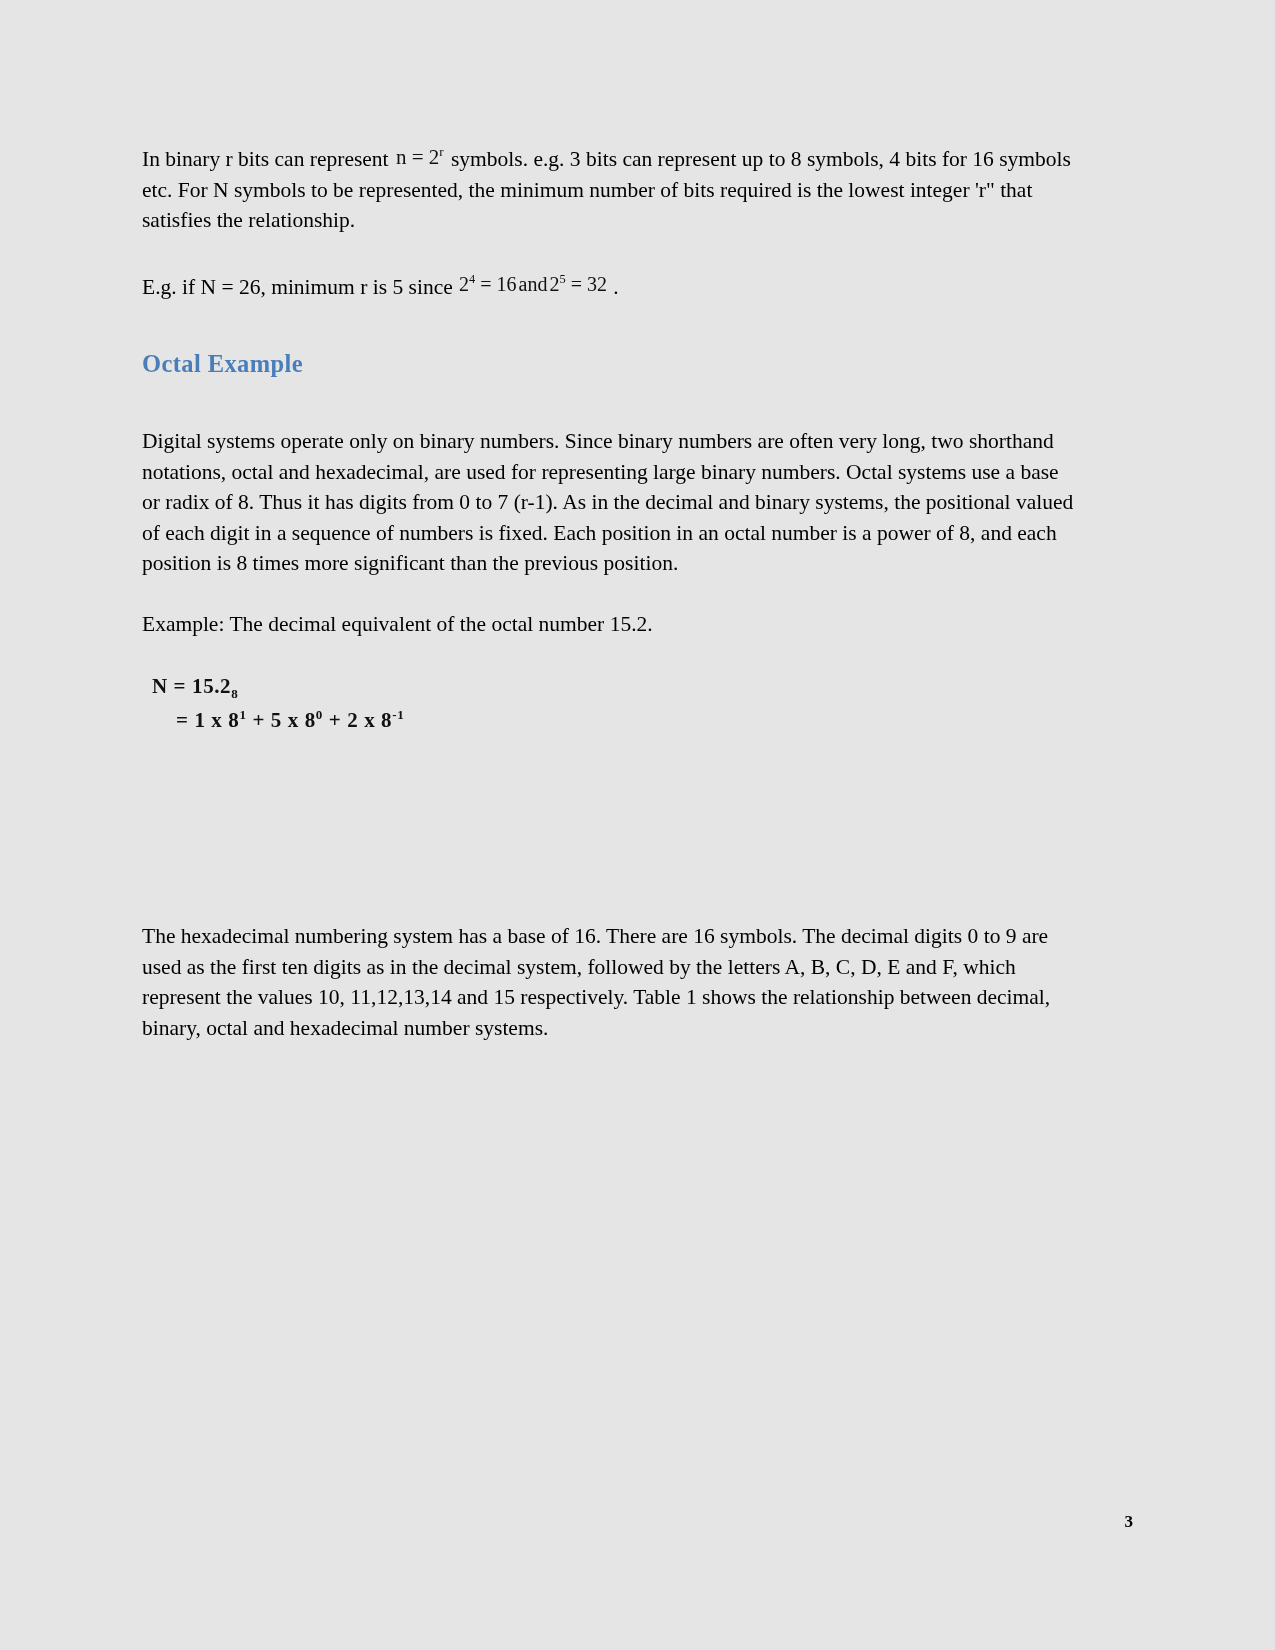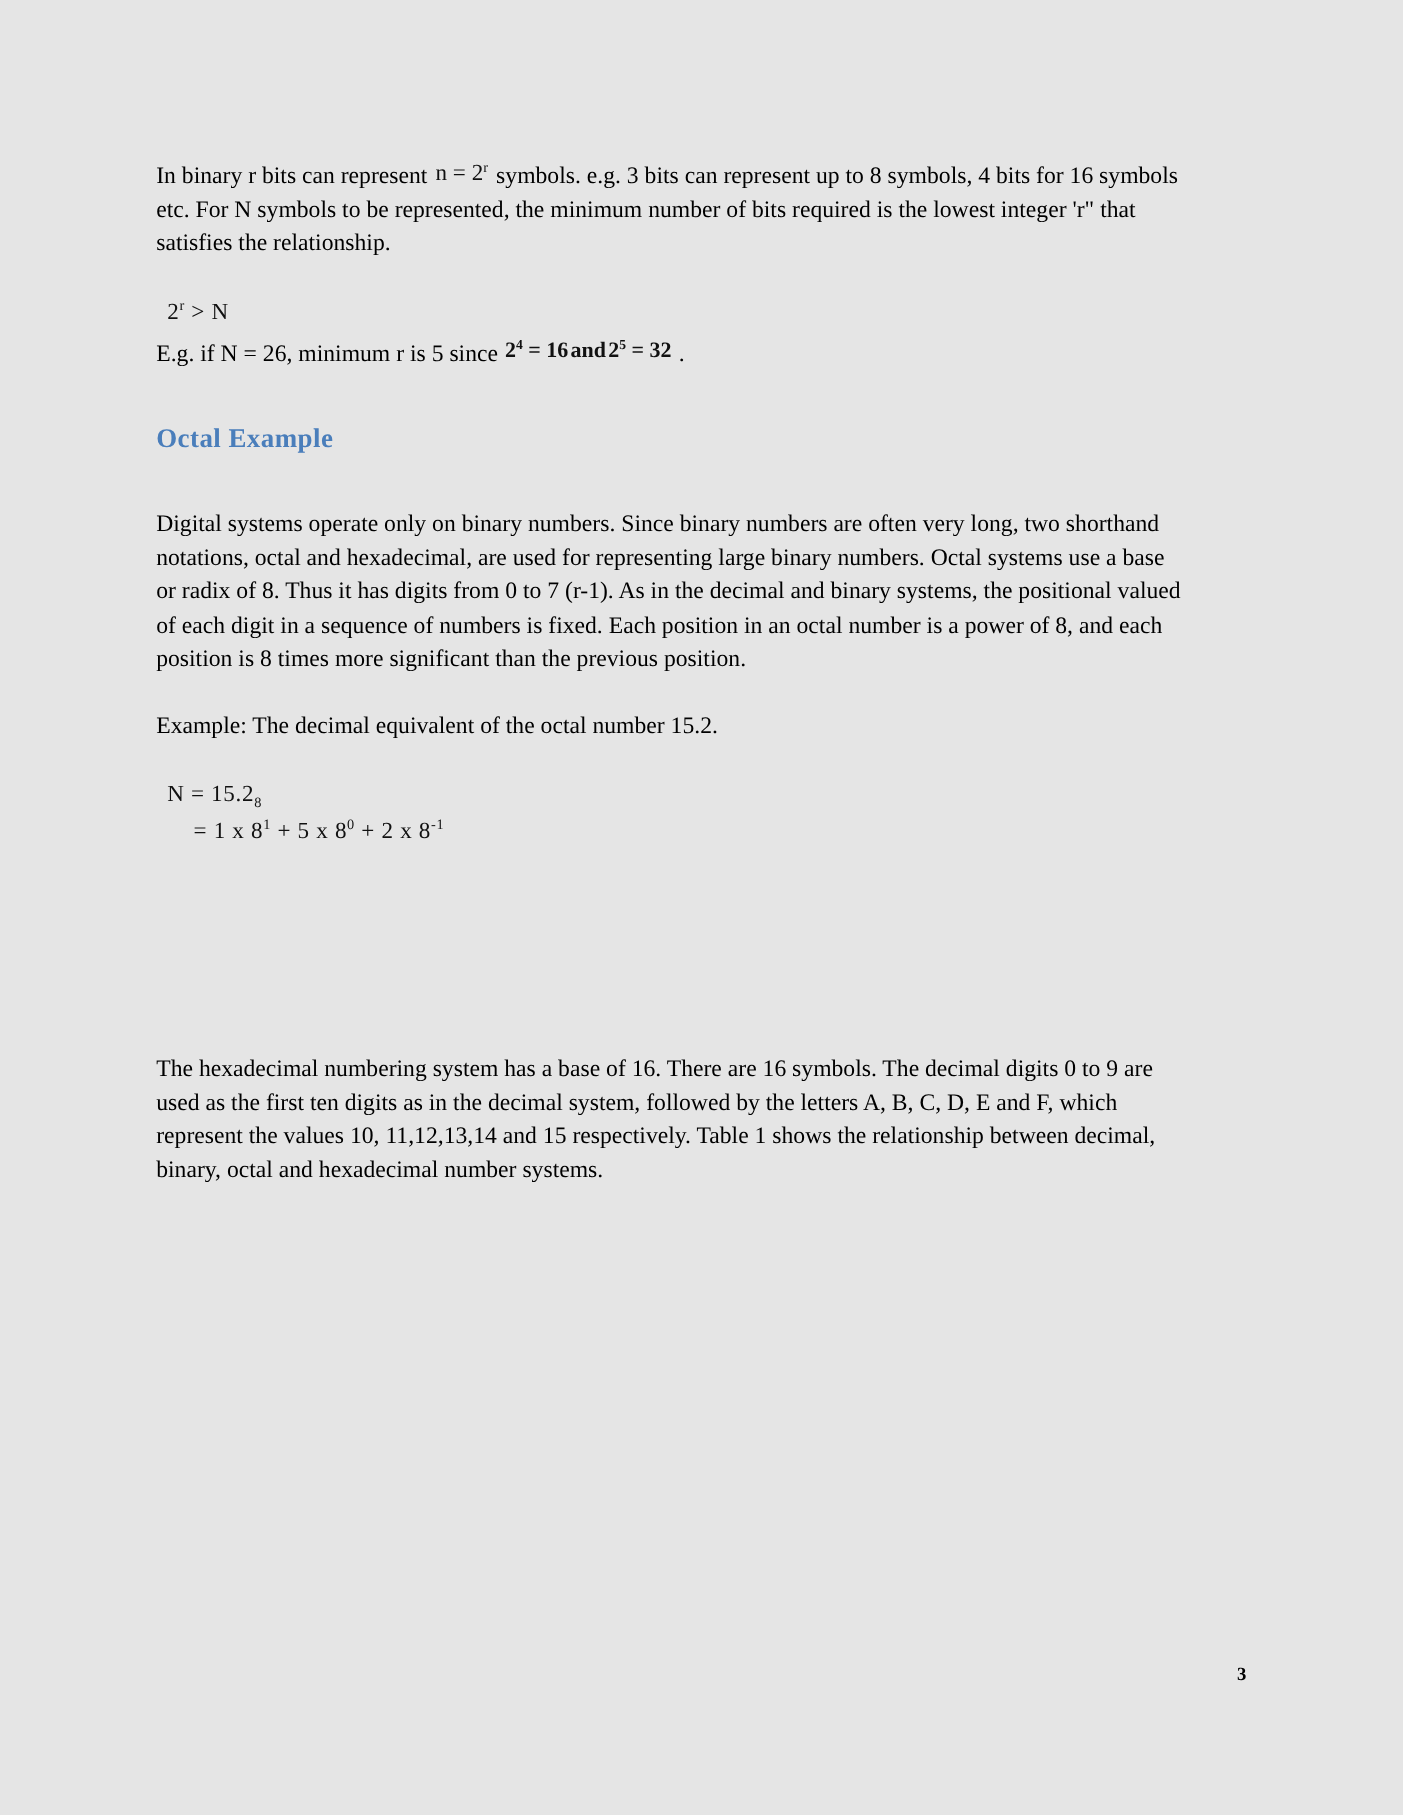--- a/index.html
+++ b/index.html
@@ -62,34 +62,33 @@
   .eq-inline {
     display: inline-block;
     transform: translateY(-2px);
     padding: 0 2px;
   }
   .eq-inline-small {
     display: inline-block;
     transform: translateY(-3px);
     padding: 0 1px;
     font-size: 20px;
-    font-weight: bold;
   }
 
   .eq-block {
     margin: 0;
     padding-left: 10px;
     font-size: 22px;
     line-height: 34px;
     letter-spacing: 0.6px;
     color: #111111;
   }
   .eq-block .indent1 { padding-left: 24px; display: block; }
 
-  .math-group { margin: 0; }
+  .math-group { margin: 0; font-weight: bold; }
   .math-group .line { display: block; white-space: nowrap; }
 
   .page-number {
     position: absolute;
     right: 142px;
     bottom: 118px;
     font-size: 17px;
     font-weight: bold;
     font-family: "Liberation Serif", "DejaVu Serif", serif;
     color: #000000;
@@ -100,21 +99,20 @@
 <body>
 
 <div class="page">
 
   <div class="content">
 
     <p class="body-text"><span>In binary r bits can represent </span><span class="eq eq-inline"><span>n = 2</span><sup>r</sup></span><span> symbols. e.g. 3 bits can represent up to 8 symbols, 4 bits for 16 symbols etc. For N symbols to be represented, the minimum number of bits required is the lowest integer 'r" that satisfies the relationship.</span></p>
 
     <div class="spacer-md"></div>
 
-    <div class="eq-block"><span class="eq"><span>2</span><sup>r</sup><span> &gt; </span><span>N</span></span></div>
 
     <div style="height:6px"></div>
 
     <p class="body-text"><span>E.g. if N = 26, minimum r is 5 since </span><span class="eq eq-inline-small"><span>2</span><sup>4</sup><span> = 16</span></span><span class="eq eq-inline-small"> and </span><span class="eq eq-inline-small"><span>2</span><sup>5</sup><span> = 32</span></span><span> .</span></p>
 
     <div class="spacer-lg"></div>
 
     <h2 class="heading">Octal Example</h2>
 
     <div class="spacer-lg"></div>

